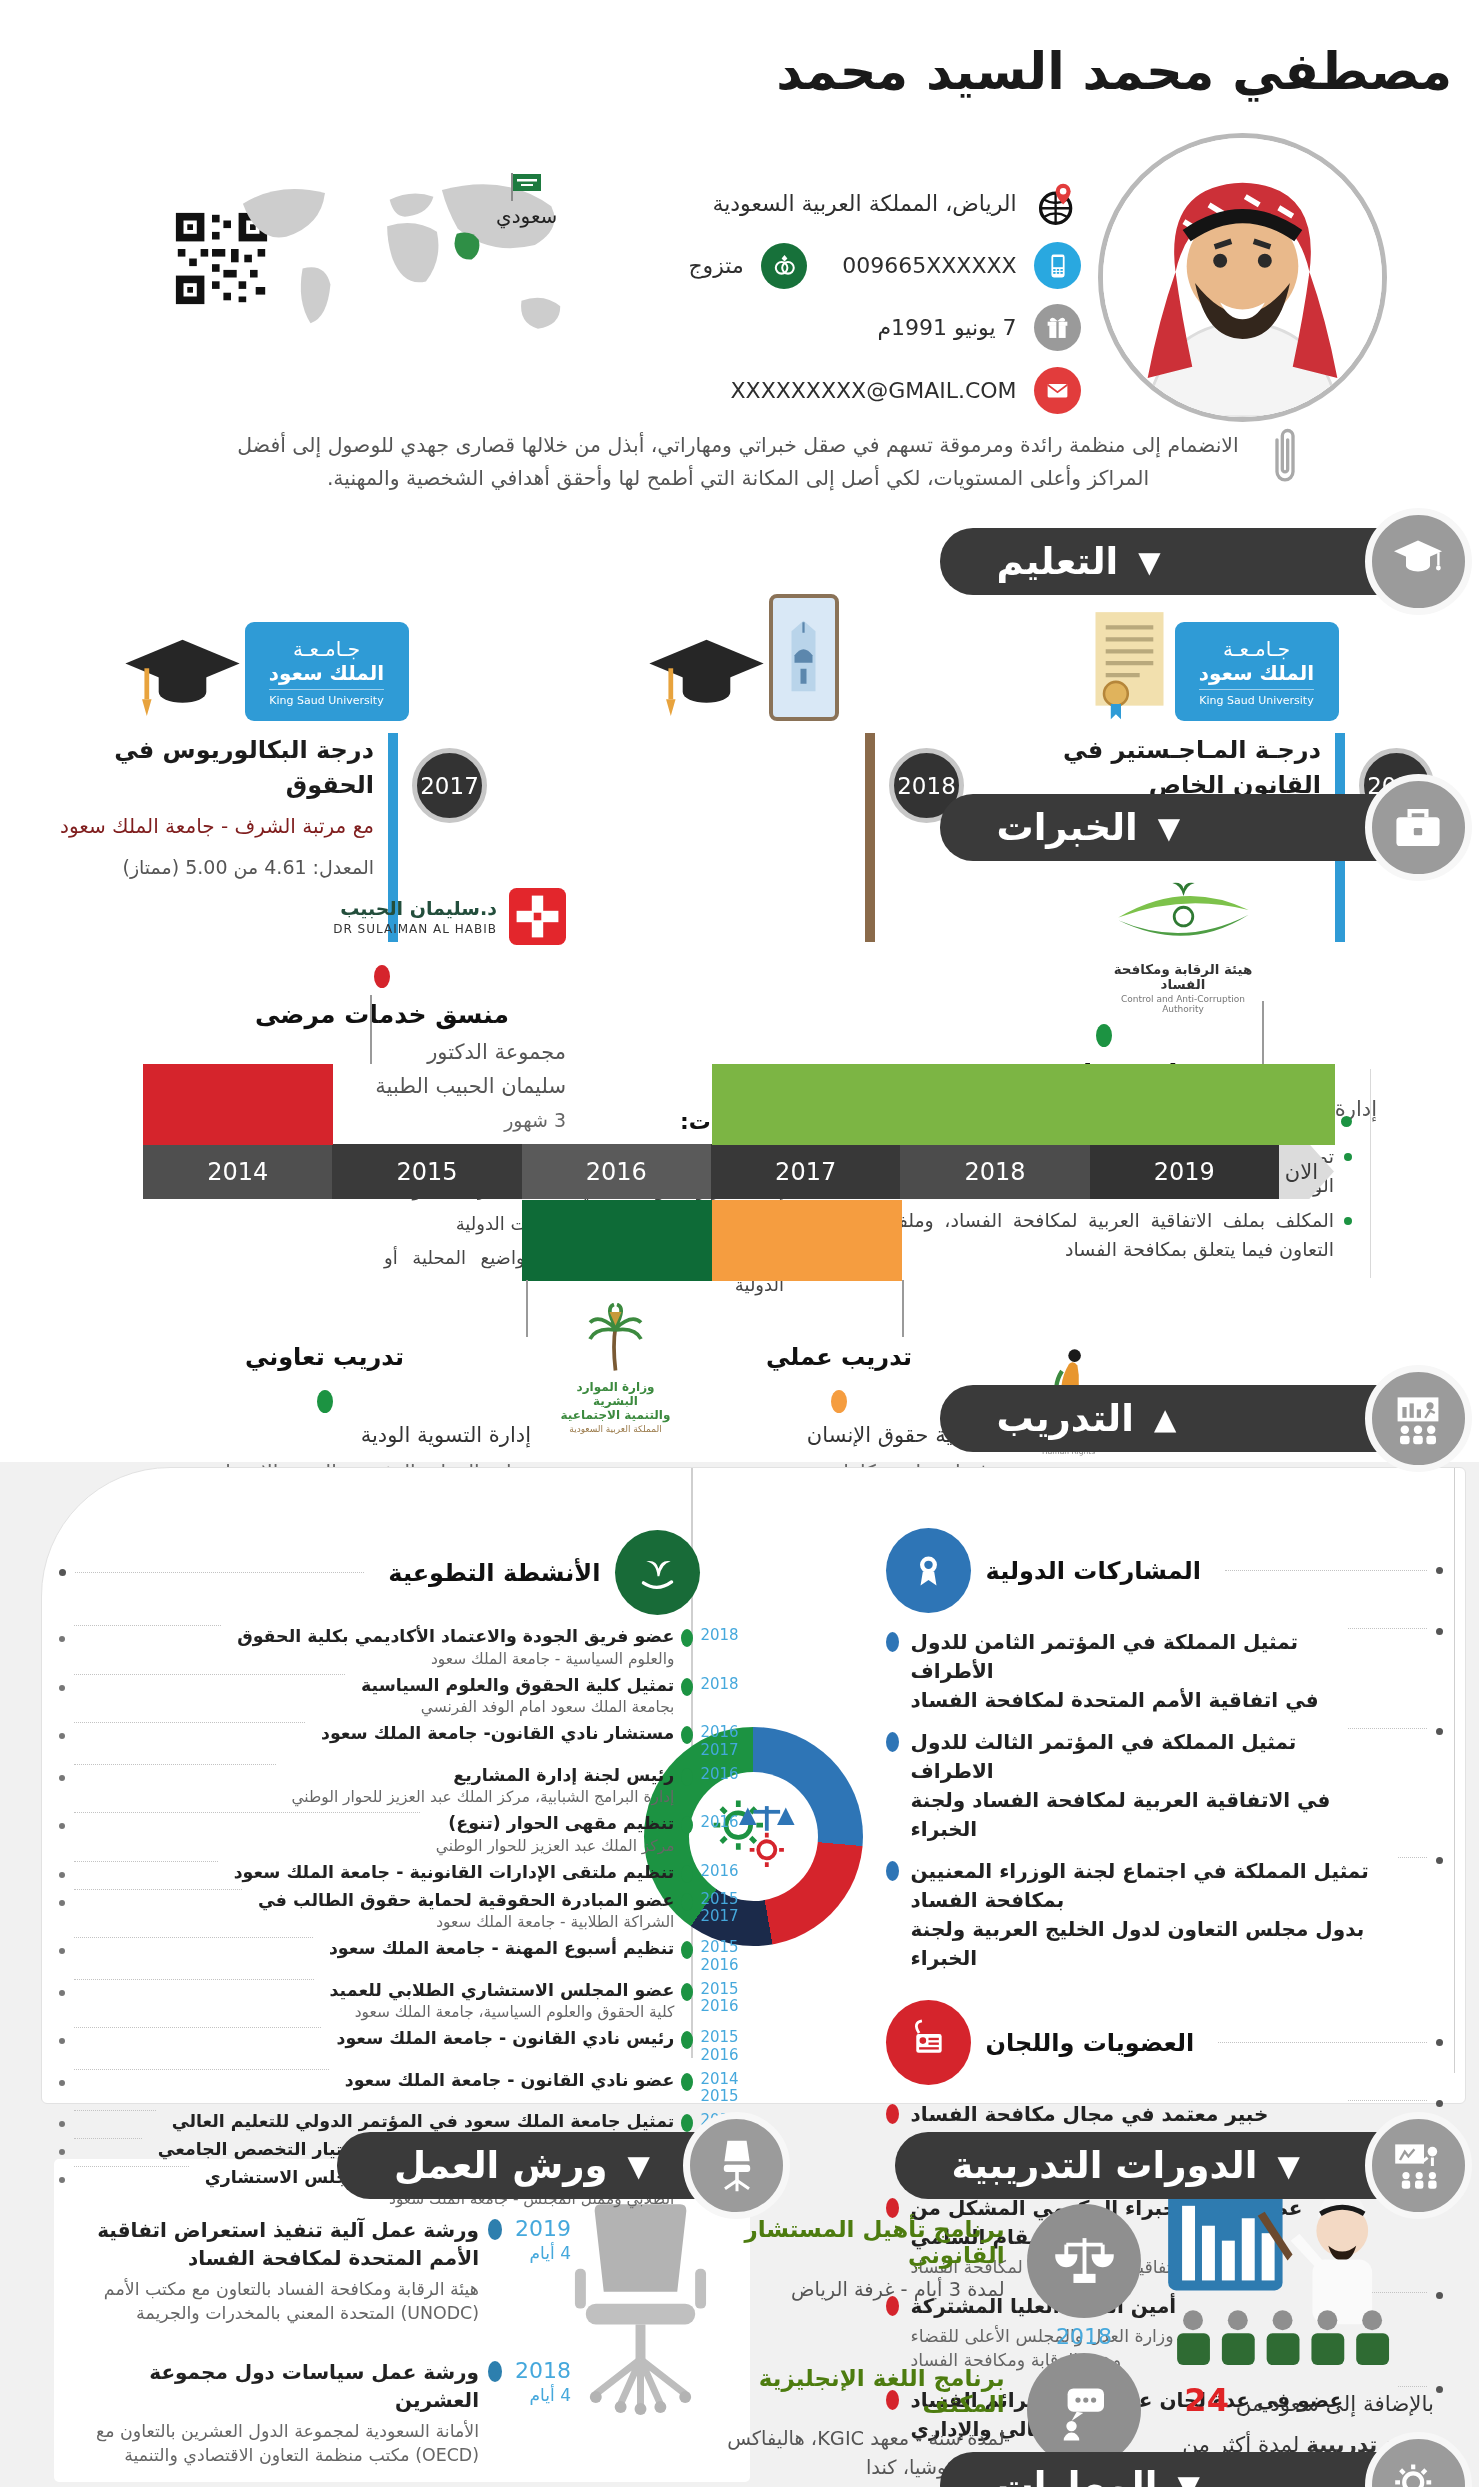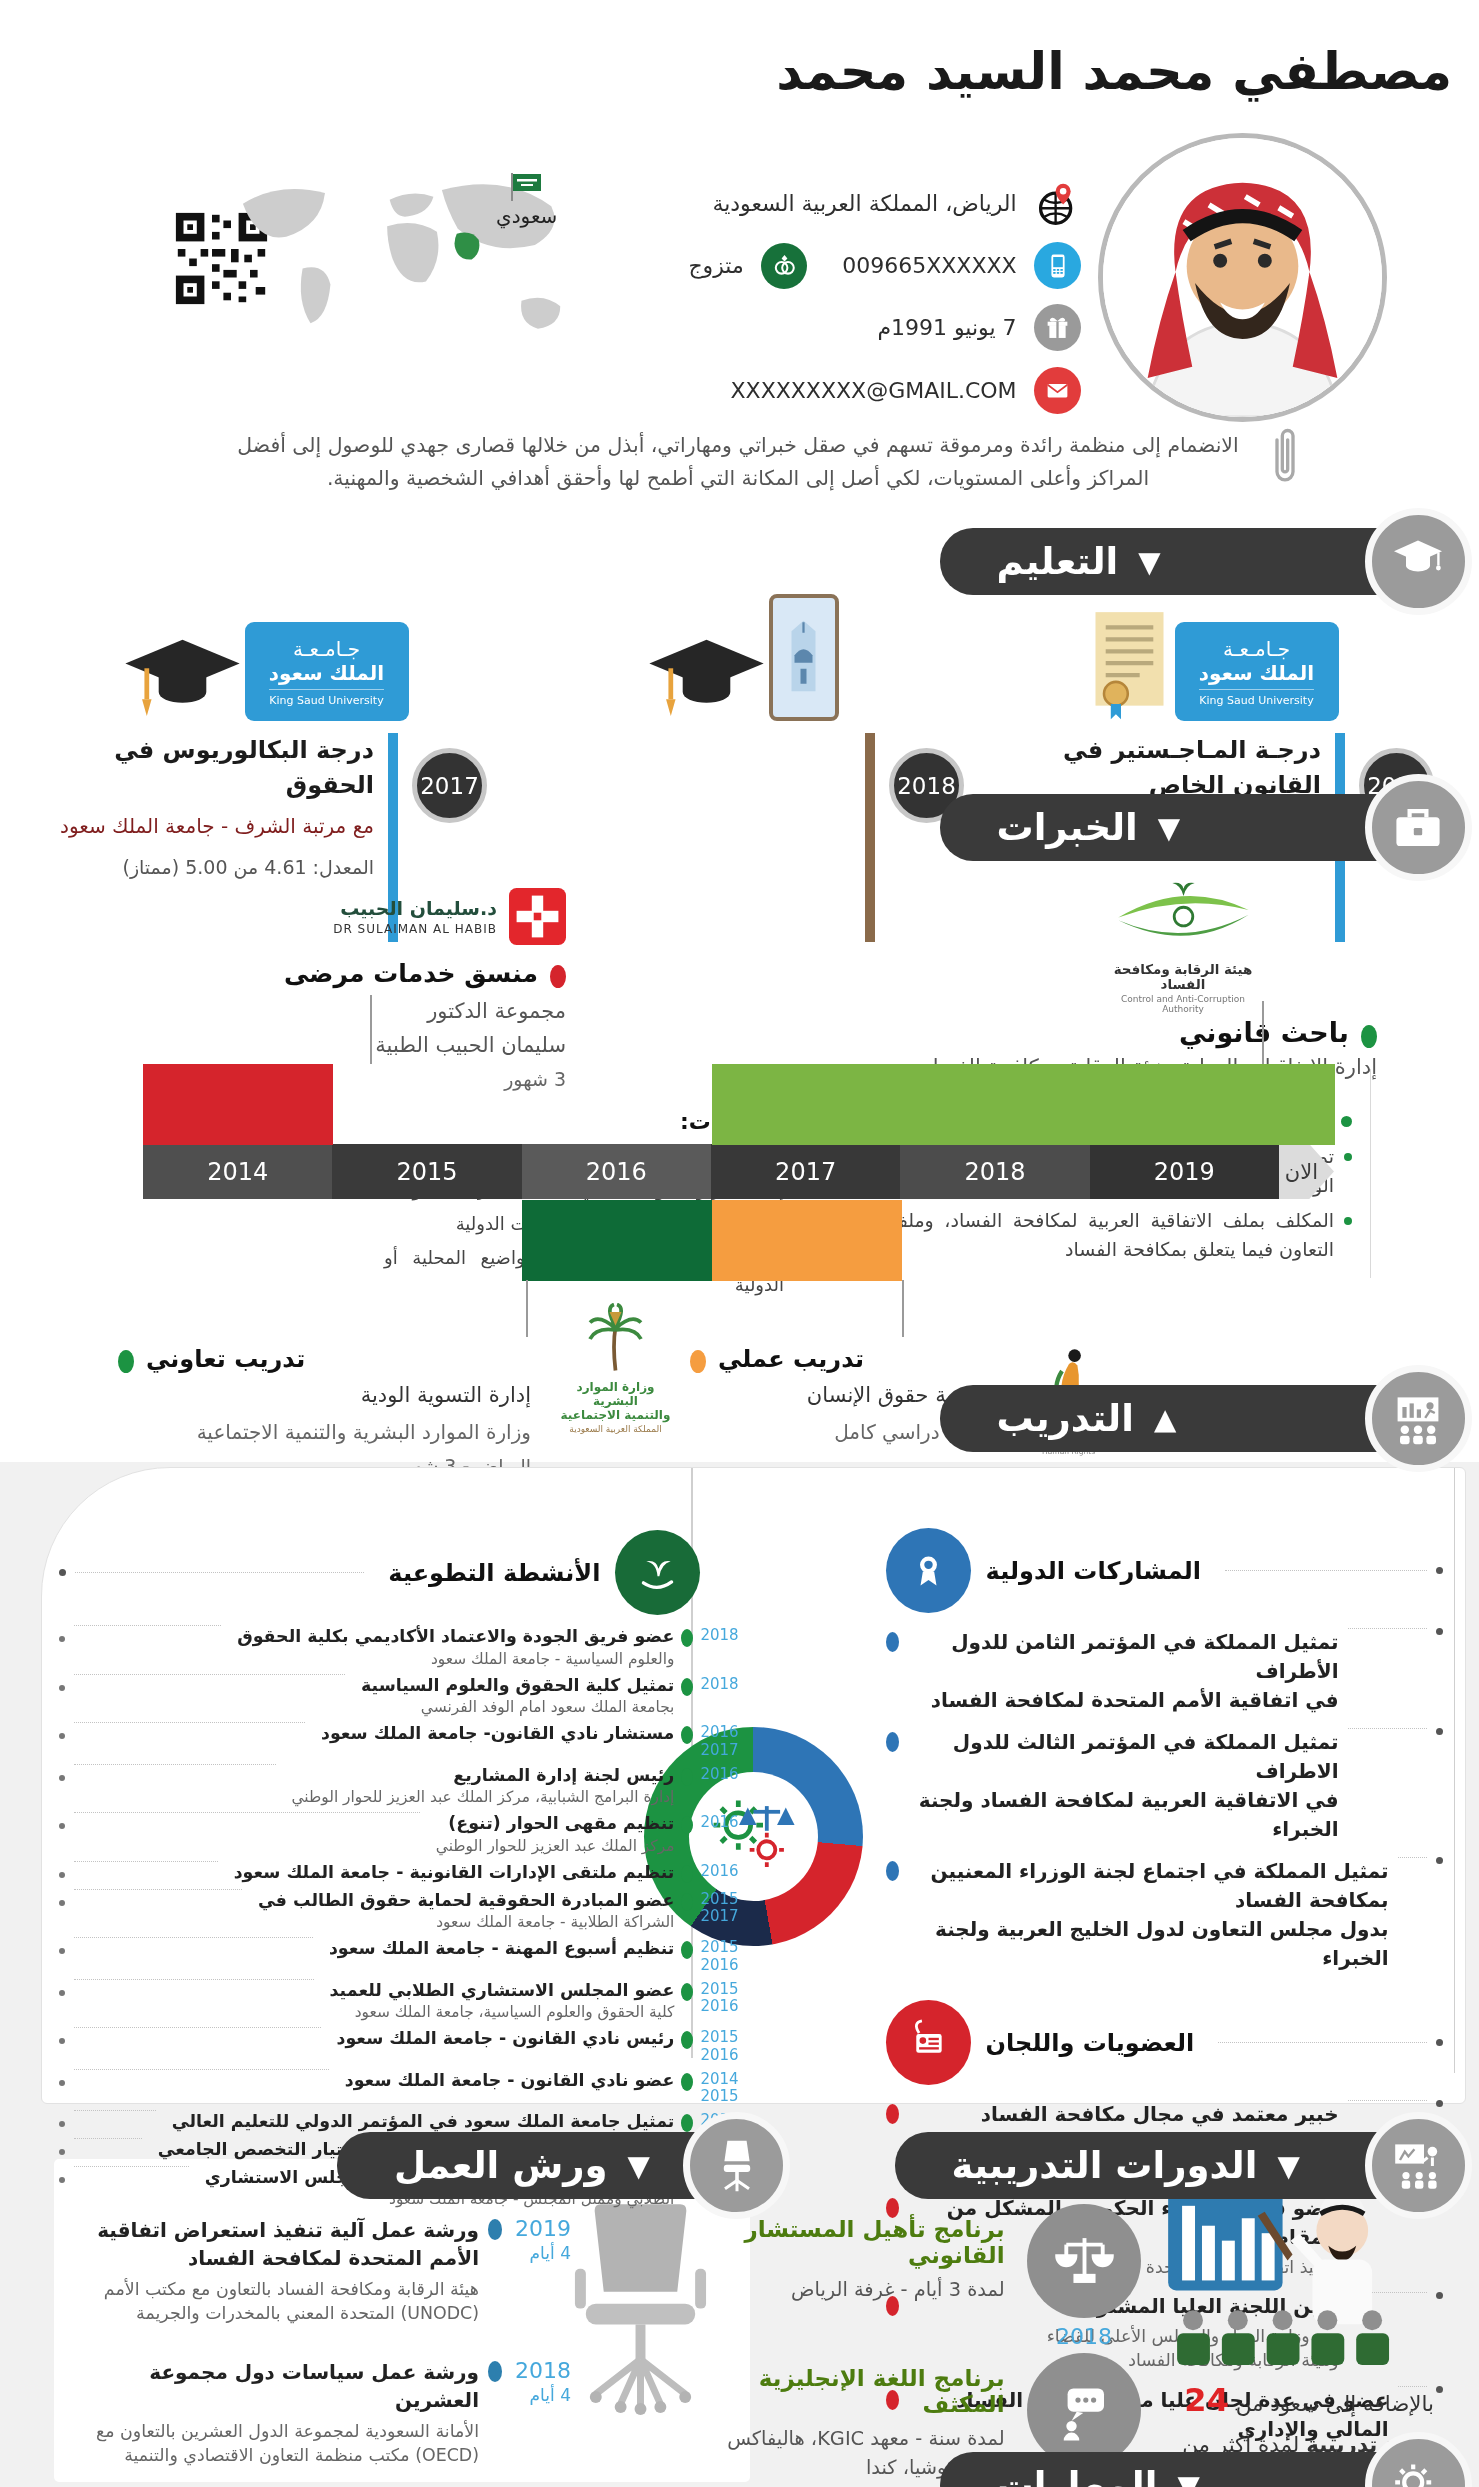--- a/index.html
+++ b/index.html
@@ -40,21 +40,21 @@
   .edu-body{display:flex;flex-direction:row;margin-top:12.4px}
   .ycirc{width:75px;height:75px;border-radius:50%;background:#333;border:5px solid #c7c7c7;color:#fff;display:flex;align-items:center;justify-content:center;font-size:23px;flex:none;margin-top:15px}
   .accent{width:10px;min-height:209px;margin:0 14px;flex:none}
   .edu-text{flex:1}
   .edu-title{font-size:24px;font-weight:bold;color:#1c1c1c;line-height:1.45;min-height:70px}
   .edu-org{font-size:20px;color:#7f1d1d;margin-top:8px;line-height:1.5}
   .edu-gpa{font-size:19px;color:#555;margin-top:15px}
   
   .bullet{width:16px;height:23px;border-radius:50%;flex:none;margin-top:7px}
   .bg-green{background:#1c9342}.bg-red{background:#d5242c}.bg-blue{background:#2e75b6}.bg-orange{background:#f59d40}
-  .role-row{display:flex;flex-direction:row;gap:12px;align-items:flex-end}
+  .role-row{display:flex;flex-direction:column;gap:12px;align-items:center}
   .role-big{font-size:27px;font-weight:bold;color:#111}
   .dotlist{list-style:none;margin-top:8px}
   .dotlist li{position:relative;padding-right:18px;font-size:19px;color:#444;line-height:1.5;margin-bottom:7px;text-align:justify}
   .dotlist li::before{content:"";position:absolute;right:0;top:11px;width:8px;height:8px;border-radius:50%;background:#1c9342}
   .lbl-row{display:flex;gap:8px;align-items:center}
   .lbl-dot{width:11px;height:11px;border-radius:50%;background:#1c9342;flex:none}
   .lbl{font-size:22px;font-weight:bold;color:#111}
   .tl{position:absolute;left:144px;top:1144px;width:1191px;height:55px;display:flex;direction:ltr}
   .tl-seg{flex:1;display:flex;align-items:center;justify-content:center;color:#fff;font-size:24px}
   .tl-arrow{width:55px;background:#dcdcdc;clip-path:polygon(0 0,55% 0,100% 50%,55% 100%,0 100%);display:flex;align-items:center;justify-content:center;color:#3a3a3a;font-size:21px;padding-right:10px}
@@ -67,21 +67,21 @@
   #train-card{position:absolute;left:42px;top:1467px;width:1425px;height:637px;background:#fff;border:1.5px solid #e2e2e2;border-radius:129px 6px 6px 6px}
   .rail{position:absolute;width:1.5px;background:#cfcfcf}
   .hrow{display:flex;direction:ltr;align-items:center;margin-bottom:15px}
   .hcircle{width:85px;height:85px;border-radius:50%;display:flex;align-items:center;justify-content:center;flex:none}
   .hcircle svg{width:47px;height:47px}
   .htitle{font-size:24px;font-weight:bold;color:#111;margin:0 15px}
   .leader{flex:1;border-top:1.5px dotted #c3c3c3;height:0;margin:0 9px}
   .raildot{width:7px;height:7px;border-radius:50%;background:#555;flex:none}
   .t-item{display:flex;direction:ltr;align-items:flex-start;margin-bottom:13px}
   .t-item .sb{width:13px;height:20px;border-radius:50%;flex:none;margin-top:4px}
-  .t-text{width:428px;margin-left:12px;text-align:right}
+  .t-text{width:428px;margin-left:12px;}
   .t-text .tt{font-size:20px;font-weight:bold;color:#222;line-height:1.45}
   .t-text .ts{font-size:17.4px;color:#666;line-height:1.4;margin-top:3px}
   .vol-item{display:flex;direction:ltr;align-items:flex-start;margin-bottom:5px}
   .vol-item .vdot{width:6px;height:6px;border-radius:50%;background:#777;flex:none;margin-top:11px}
   .vtext{text-align:right;margin:0 7px;flex:none;max-width:527px}
   .vtitle{font-size:17.4px;font-weight:bold;color:#222;line-height:1.3}
   .vsub{font-size:15.4px;color:#666;line-height:1.3;margin-top:1px}
   .vbullet{width:12px;height:18px;border-radius:50%;background:#1c9342;flex:none;margin-top:4px}
   .vyear{width:50px;font-size:15px;color:#45a8dc;text-align:left;direction:ltr;margin-left:7px;line-height:1.15;flex:none;margin-top:2px}
   .donut{position:absolute;left:602px;top:259px;width:219px;height:219px;border-radius:50%;background:conic-gradient(#2e75b6 0 95deg,#d5242c 95deg 170deg,#1b2a4a 170deg 215deg,#1c9342 215deg 360deg);display:flex;align-items:center;justify-content:center}

